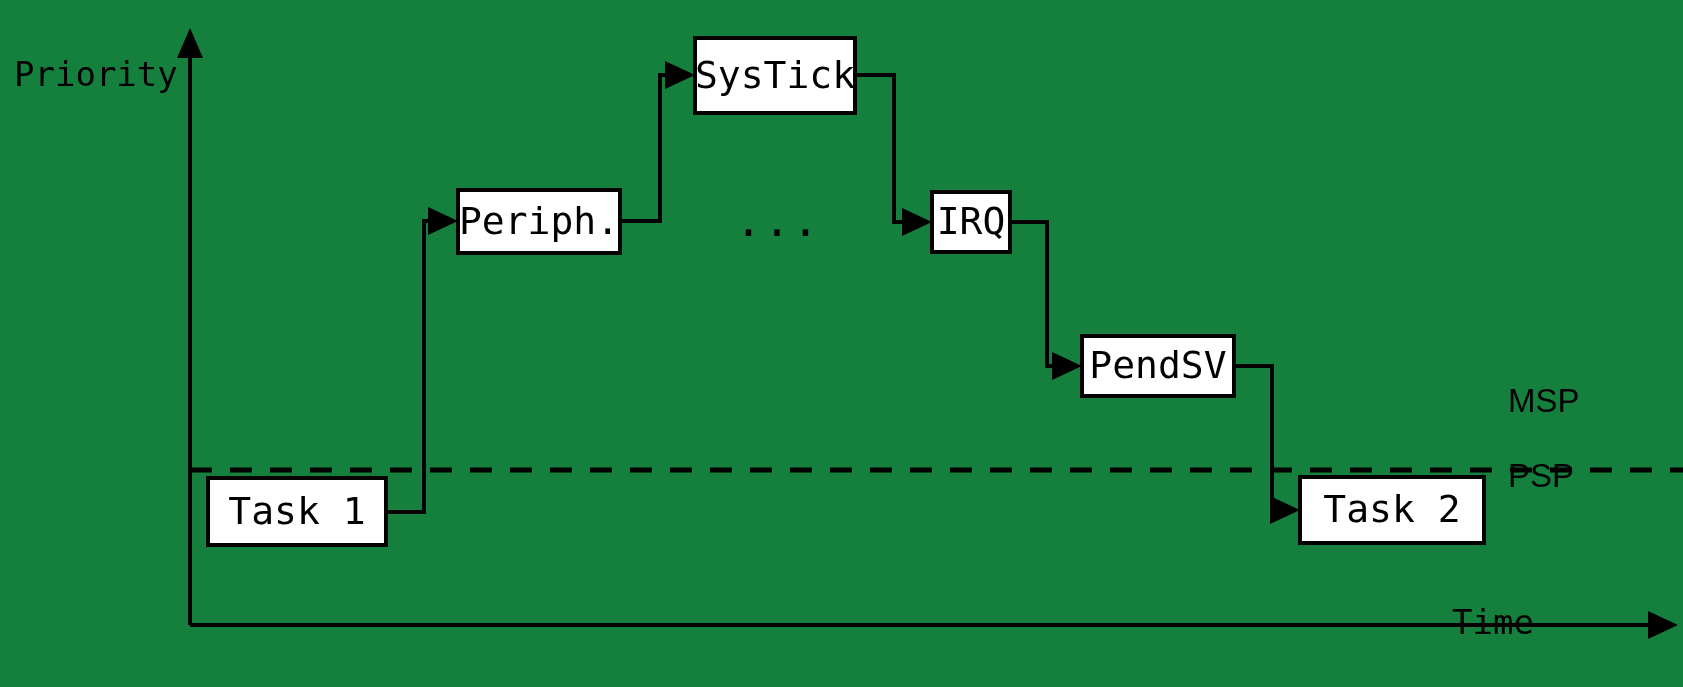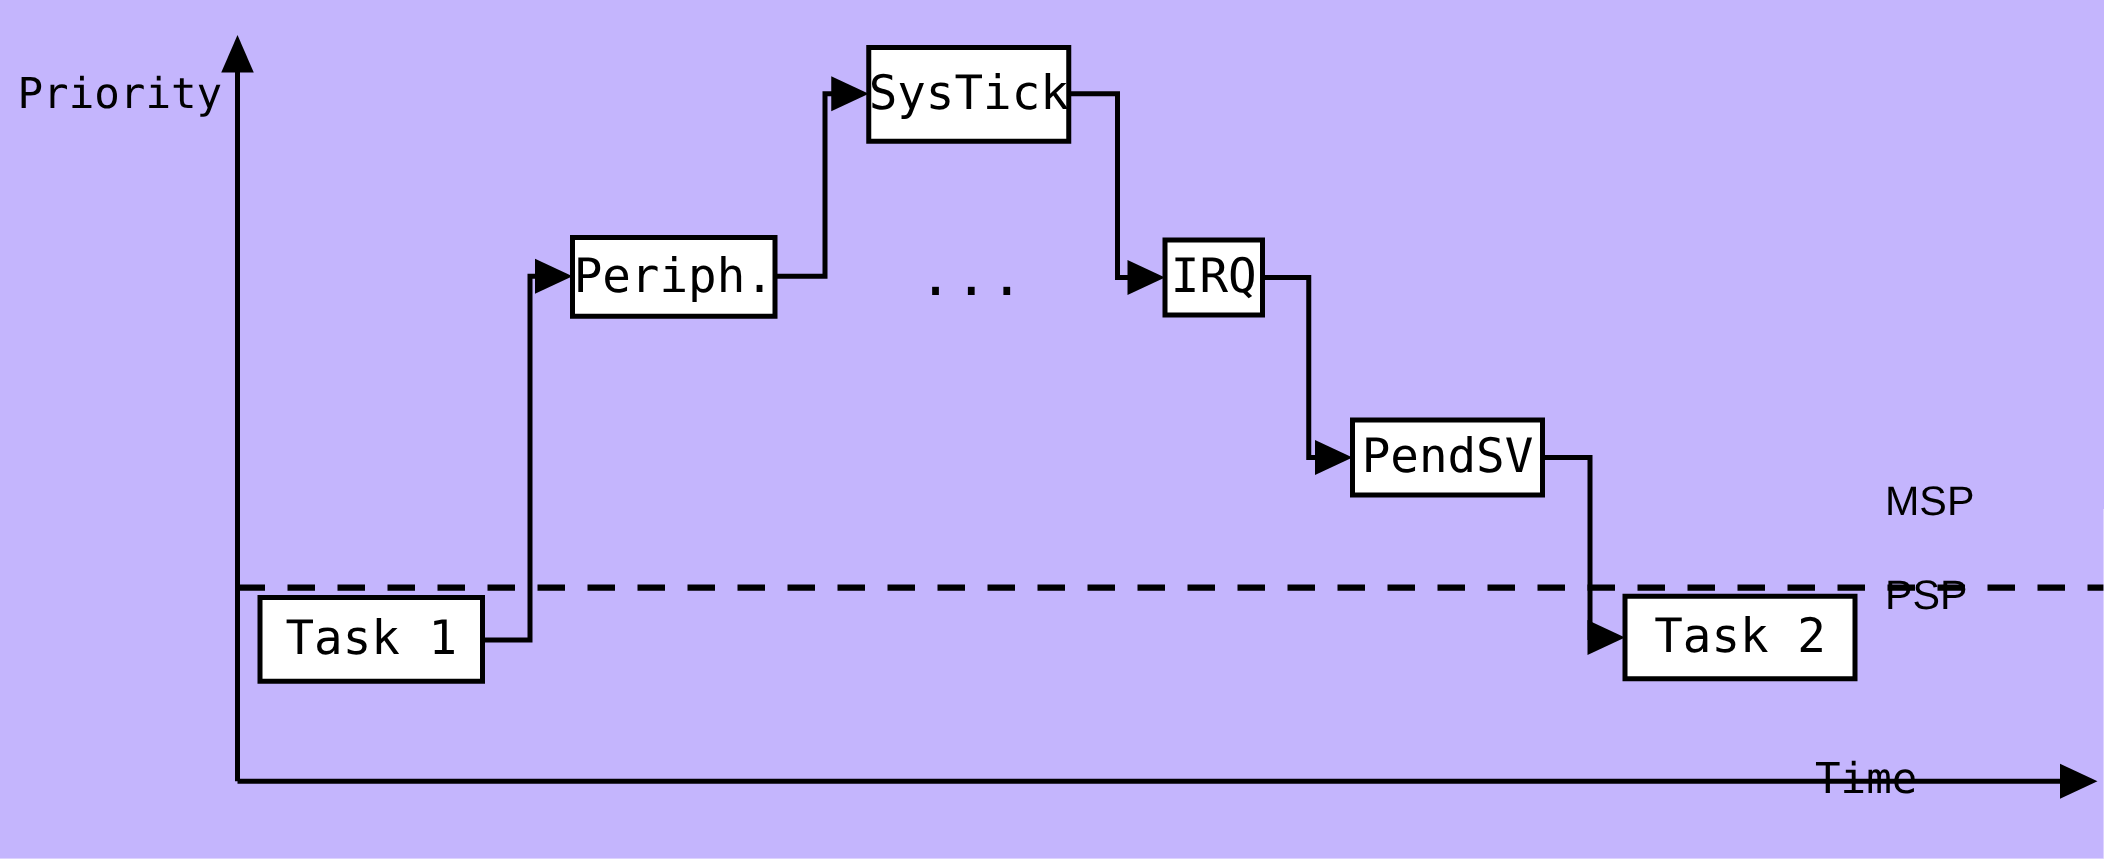--- a/index.html
+++ b/index.html
@@ -10,21 +10,21 @@
   body {
     width: 1683px;
     height: 687px;
     overflow: hidden;
     font-family: "DejaVu Sans Mono", monospace;
   }
   #diagram-root {
     position: relative;
     width: 1683px;
     height: 687px;
-    background: #c4b5fd;
+    background: #15803d;
   }
   svg#scheduling-diagram {
     display: block;
     width: 1683px;
     height: 687px;
   }
   .axis-line {
     stroke: #000000;
     stroke-width: 4;
     fill: none;

